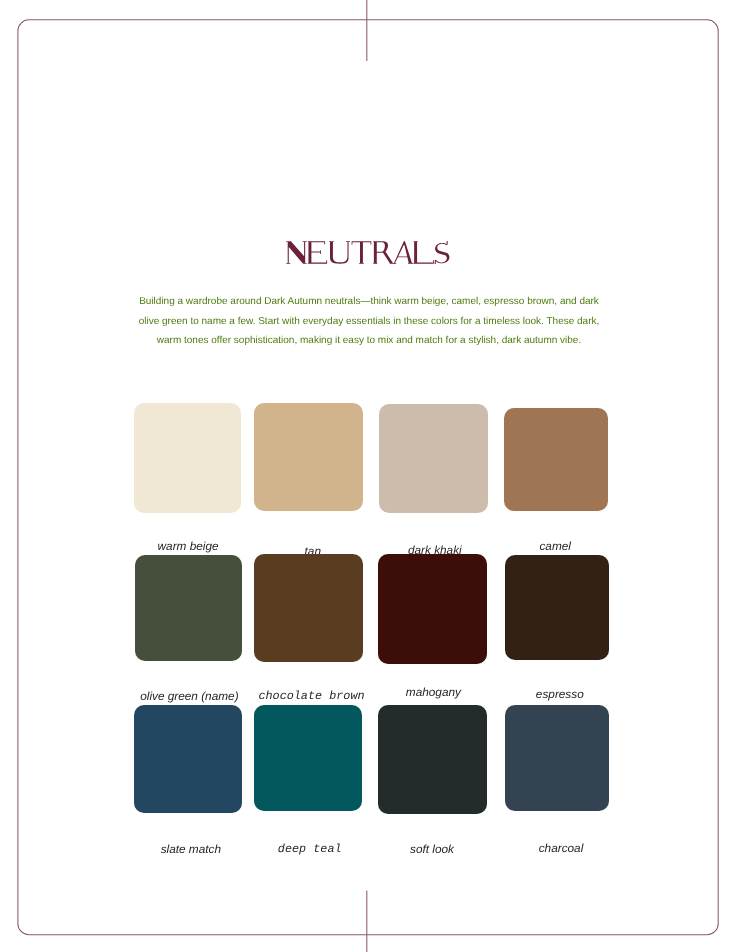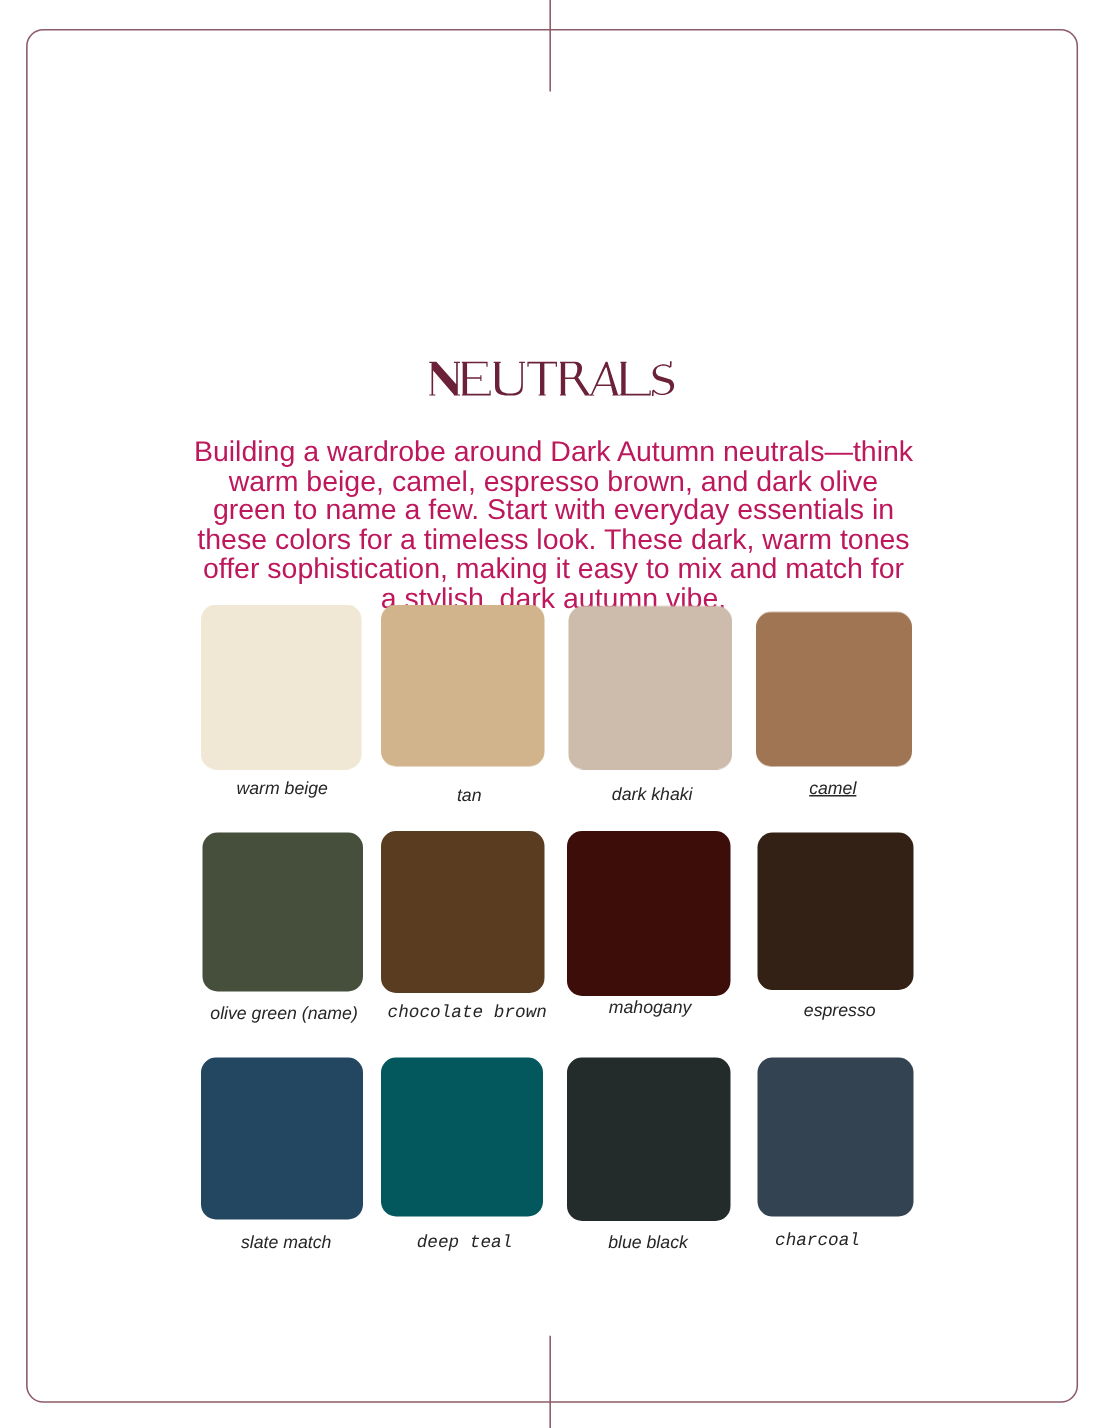--- a/index.html
+++ b/index.html
@@ -2,24 +2,24 @@
 <html><head>
 <meta charset="utf-8">
 <title>Neutrals</title>
 <style>
   html,body{margin:0;padding:0;}
   body{width:735px;height:952px;background:#ffffff;font-family:"Liberation Sans",sans-serif;overflow:hidden;
        -webkit-font-smoothing:antialiased;text-rendering:geometricPrecision;}
   .page{position:absolute;left:0;top:0;width:735px;height:952px;background:#ffffff;}
   .title-svg{position:absolute;left:0;top:220px;display:block;}
   .intro{position:absolute;left:129px;width:480px;top:292px;margin:0;text-align:center;
-         font-size:19px;line-height:19.6px;color:#be185d;transform:translateZ(0);}
+         font-size:10px;line-height:19.6px;color:#4d7c0f;transform:translateZ(0);}
   .sw{position:absolute;border-radius:10px;}
   .lbl{position:absolute;text-align:center;font-style:italic;font-size:11.8px;line-height:14px;
-       color:#262626;white-space:nowrap;transform:translateZ(0);}
+       color:#262626;white-space:nowrap;transform:translateZ(0);margin-top:21px;}
 </style>
 </head>
 <body>
 
 <div class="page">
   <svg class="frame-svg" width="735" height="952" viewBox="0 0 735 952">
     <rect id="frame-rect" x="17.9" y="19.8" width="700.3" height="914.9" rx="11" ry="11" fill="none" stroke-width="1.05" stroke="#8e5c68"></rect>
     <line id="tick-top" x1="366.8" y1="0" x2="366.8" y2="61" stroke-width="1.05" stroke="#8e5c68"></line>
     <line id="tick-bottom" x1="366.8" y1="890.5" x2="366.8" y2="952" stroke-width="1.05" stroke="#8e5c68"></line>
   </svg>
@@ -53,31 +53,31 @@
     </svg>
   <p class="intro">Building a wardrobe around  Dark Autumn neutrals—think warm beige, camel, espresso brown, and dark olive green to name a few.  Start with everyday essentials in these colors for a timeless look. These dark, warm tones offer sophistication, making it easy to mix and match for a stylish, dark autumn vibe.</p>
   <div id="grid">
       <div class="sw" style="left: 134px; top: 402.5px; width: 107.4px; height: 110.2px; background: rgb(240, 232, 213);"></div>
       <div class="lbl" style="left: 68.1px; top: 518.3px; width: 240px;">warm beige</div>
       <div class="sw" style="left: 254.4px; top: 403.1px; width: 108.3px; height: 108.3px; background: rgb(210, 180, 140);"></div>
       <div class="lbl" style="left: 192.8px; top: 523px; width: 240px;">tan</div>
       <div class="sw" style="left: 379.1px; top: 403.5px; width: 108.5px; height: 109px; background: rgb(205, 187, 171);"></div>
       <div class="lbl" style="left: 314.8px; top: 522px; width: 240px;">dark khaki</div>
       <div class="sw" style="left: 503.7px; top: 407.6px; width: 104.5px; height: 103.8px; background: rgb(159, 117, 83);"></div>
-      <div class="lbl" style="left: 435.2px; top: 518.3px; width: 240px; text-decoration: underline;">camel</div>
+      <div class="lbl" style="left: 435.2px; top: 518.3px; width: 240px;">camel</div>
       <div class="sw" style="left: 134.7px; top: 555.3px; width: 107px; height: 106.1px; background: rgb(69, 79, 59);"></div>
       <div class="lbl" style="left: 69.4px; top: 668.2px; width: 240px;">olive green (name)</div>
       <div class="sw" style="left: 254.4px; top: 553.9px; width: 108.3px; height: 107.9px; background: rgb(90, 60, 32);"></div>
       <div class="lbl" style="left: 191.5px; top: 668.2px; width: 240px; font-family: Liberation Mono, monospace;">chocolate brown</div>
       <div class="sw" style="left: 378px; top: 553.7px; width: 108.5px; height: 110.5px; background: rgb(61, 13, 10);"></div>
       <div class="lbl" style="left: 313.4px; top: 664px; width: 240px; text-align: center;">mahogany</div>
       <div class="sw" style="left: 504.5px; top: 555.3px; width: 104px; height: 104.9px; background: rgb(50, 33, 20);"></div>
       <div class="lbl" style="left: 439.8px; top: 666px; width: 240px;">espresso</div>
       <div class="sw" style="left: 134.3px; top: 704.9px; width: 108px; height: 108.1px; background: rgb(35, 71, 97);"></div>
       <div class="lbl" style="left: 70.8px; top: 820.5px; width: 240px;">slate match</div>
       <div class="sw" style="left: 254.4px; top: 704.7px; width: 108px; height: 106.5px; background: rgb(3, 88, 94);"></div>
       <div class="lbl" style="left: 189.7px; top: 820.5px; width: 240px; font-family: Liberation Mono, monospace;">deep teal</div>
       <div class="sw" style="left: 378px; top: 704.7px; width: 108.5px; height: 109px; background: rgb(36, 44, 43);"></div>
-      <div class="lbl" style="left: 312px; top: 821.1px; width: 240px;">blue black</div>
+      <div class="lbl" style="left: 312px; top: 821.1px; width: 240px;">soft look</div>
       <div class="sw" style="left: 504.5px; top: 704.9px; width: 104px; height: 106px; background: rgb(52, 67, 81);"></div>
-      <div class="lbl" style="left: 425px; top: 820.3px; width: 240px; font-family: Liberation Mono, monospace;">charcoal</div>
+      <div class="lbl" style="left: 441px; top: 820.3px; width: 240px;">charcoal</div>
     </div>
 </div>
 
 </body></html>

